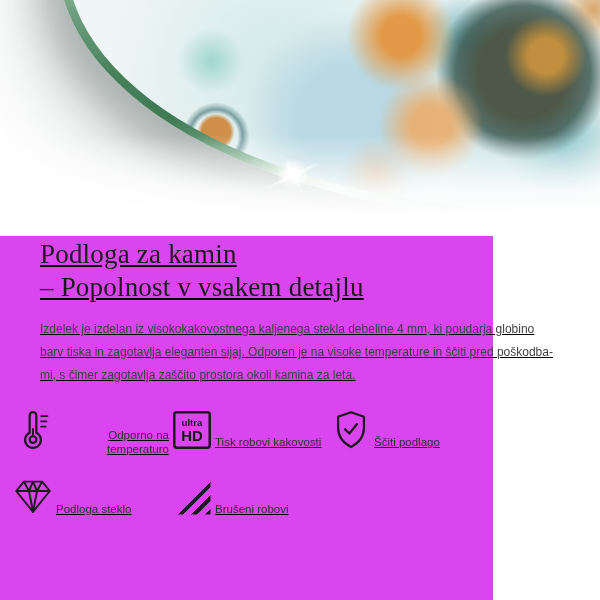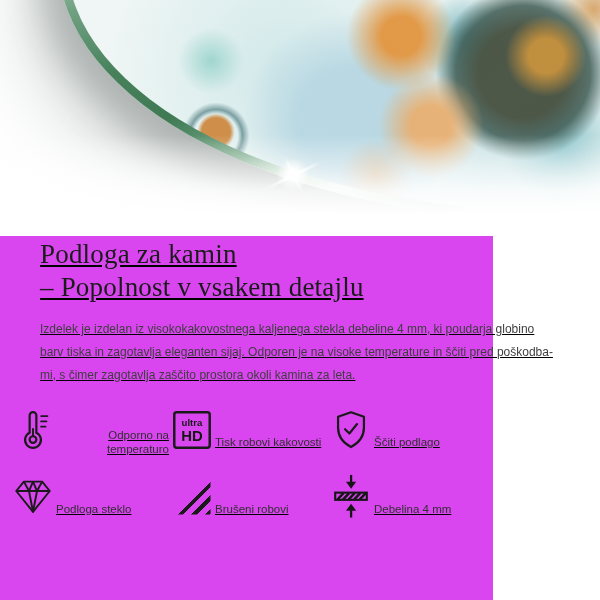--- a/index.html
+++ b/index.html
@@ -155,28 +155,15 @@
       <div class="flabel">Podloga steklo</div>
     </div>
 
     <div class="feature">
       <div class="icon-box">
         <div class="stripes"></div>
       </div>
       <div class="flabel">Brušeni robovi</div>
     </div>
 
-    <div class="feature">
-      <div class="icon-box">
-        <svg viewBox="0 0 48 48">
-          <line x1="24.1" y1="2" x2="24.1" y2="9.5" stroke="#161616" stroke-width="2.4"></line>
-          <polygon points="18.8,9.2 29.4,9.2 24.1,16.5" fill="#161616"></polygon>
-          <rect x="7.5" y="20.5" width="33" height="7.5" fill="none" stroke="#161616" stroke-width="2.2"></rect>
-          <path d="M10 27.5 L16.2 21 M15.8 27.5 L22 21 M21.6 27.5 L27.8 21 M27.4 27.5 L33.6 21 M33.2 27.5 L39.4 21" stroke="#161616" stroke-width="2.6"></path>
-          <polygon points="18.8,39.3 29.4,39.3 24.1,32" fill="#161616"></polygon>
-          <line x1="24.1" y1="39" x2="24.1" y2="46.5" stroke="#161616" stroke-width="2.4"></line>
-        </svg>
-      </div>
-      <div class="flabel">Debelina 4 mm</div>
-    </div>
 
   </div>
 </div>
 
 </body></html>

